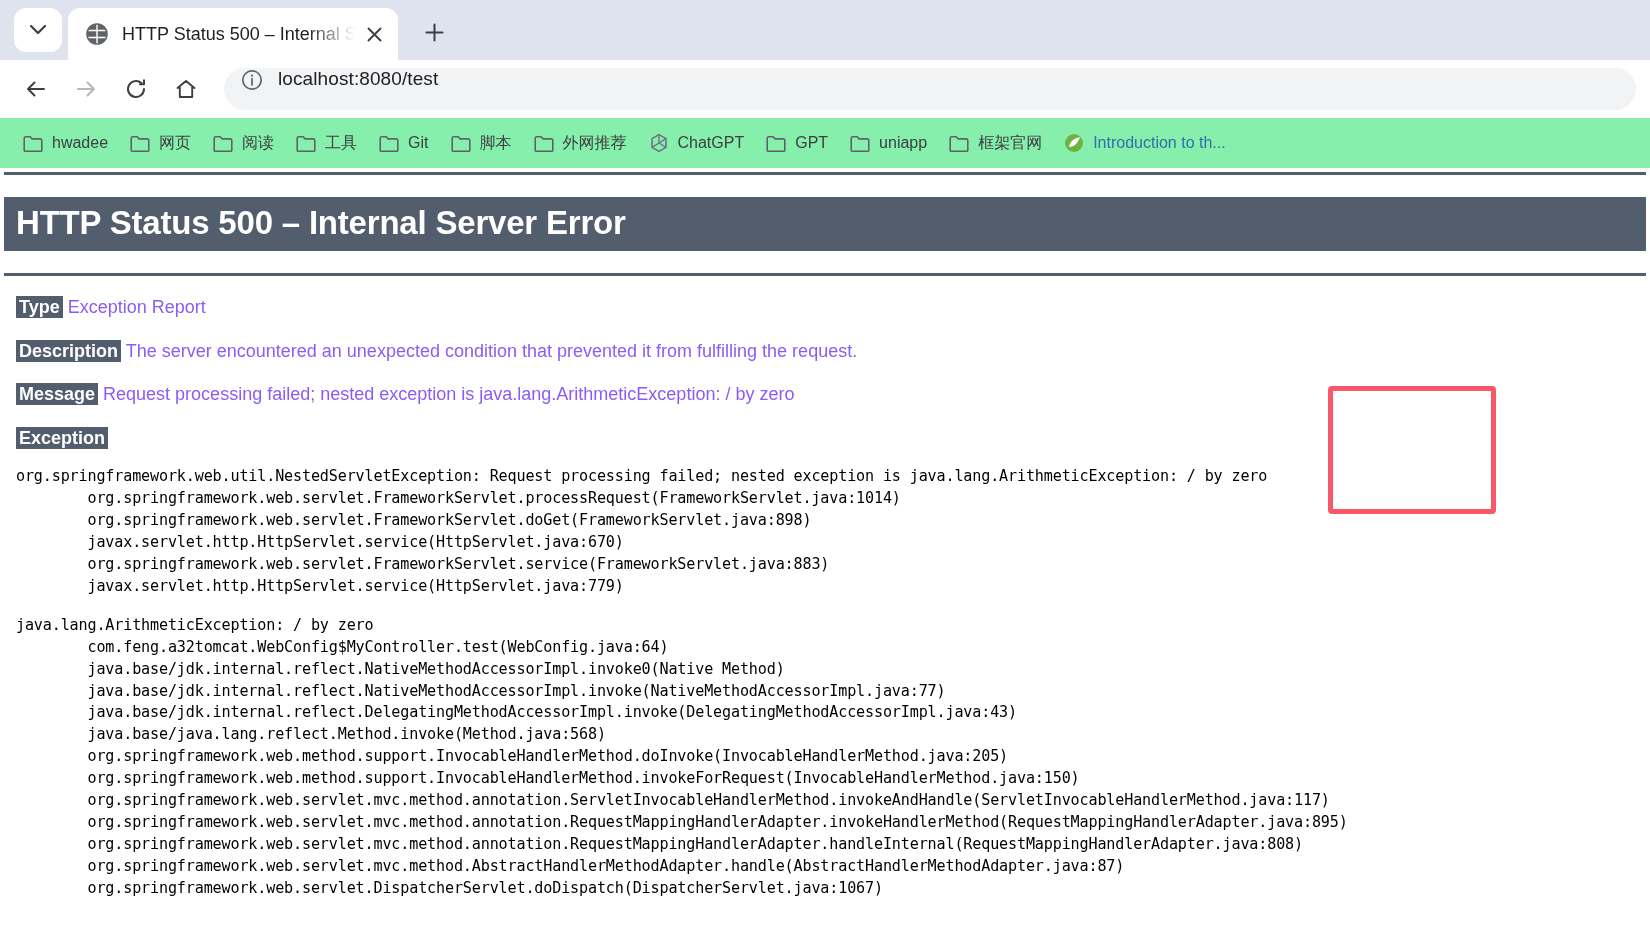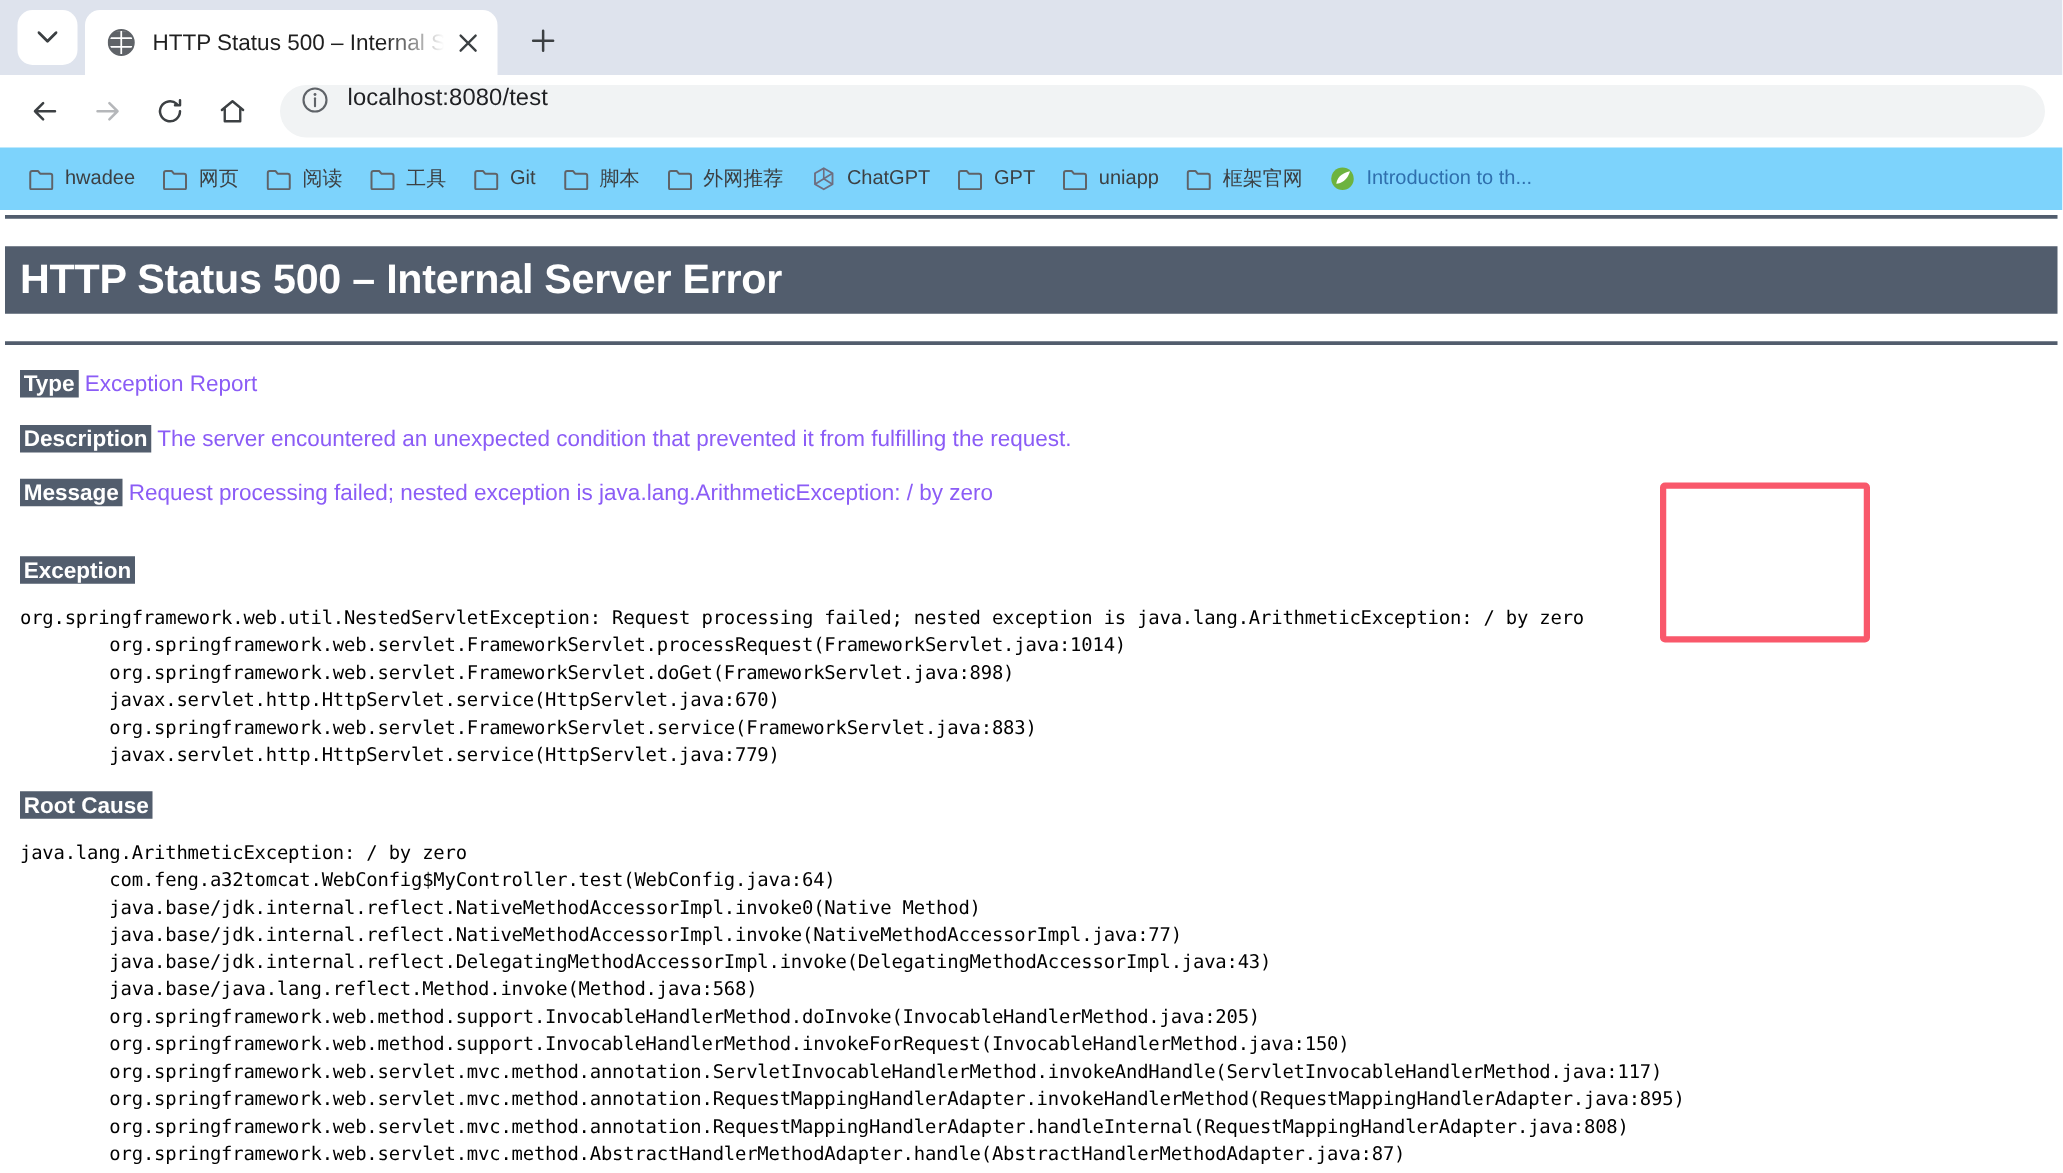--- a/index.html
+++ b/index.html
@@ -98,21 +98,21 @@
   .omnibox-url {
     font-size: 19px;
     color: #202124;
     letter-spacing: 0.1px;
     white-space: nowrap;
   }
 
   .bookmarks {
     height: 50px;
     flex: 0 0 50px;
-    background: #7dd3fc;
+    background: #86efac;
     display: flex;
     align-items: center;
     padding: 0 14px;
     overflow: hidden;
   }
   .bm {
     display: flex;
     align-items: center;
     height: 34px;
     padding: 0 9px;
@@ -156,21 +156,21 @@
   .kvrow .tag {
     background: #525D6D;
     color: #ffffff;
     font-weight: bold;
     padding: 1px 3px;
   }
   .kvrow .val { color: #8b5cf6; }
 
   .section-head {
     padding: 0 12px;
-    margin-top: 40px;
+    margin-top: 22px;
   }
   .section-head .tag {
     background: #525D6D;
     color: #ffffff;
     font-weight: bold;
     font-size: 18px;
     padding: 1px 3px;
   }
 
   pre.trace {
@@ -388,23 +388,20 @@
     <div class="section-head">
       <span class="tag" style="background-color: rgb(82, 93, 109);">Exception</span>
     </div>
     <pre class="trace">org.springframework.web.util.NestedServletException: Request processing failed; nested exception is java.lang.ArithmeticException: / by zero
         org.springframework.web.servlet.FrameworkServlet.processRequest(FrameworkServlet.java:1014)
         org.springframework.web.servlet.FrameworkServlet.doGet(FrameworkServlet.java:898)
         javax.servlet.http.HttpServlet.service(HttpServlet.java:670)
         org.springframework.web.servlet.FrameworkServlet.service(FrameworkServlet.java:883)
         javax.servlet.http.HttpServlet.service(HttpServlet.java:779)</pre>
 
-    <div class="section-head" style="margin-top:18px;">
-      <span class="tag" style="background-color: rgb(82, 93, 109);">Root Cause</span>
-    </div>
     <pre class="trace">java.lang.ArithmeticException: / by zero
         com.feng.a32tomcat.WebConfig$MyController.test(WebConfig.java:64)
         java.base/jdk.internal.reflect.NativeMethodAccessorImpl.invoke0(Native Method)
         java.base/jdk.internal.reflect.NativeMethodAccessorImpl.invoke(NativeMethodAccessorImpl.java:77)
         java.base/jdk.internal.reflect.DelegatingMethodAccessorImpl.invoke(DelegatingMethodAccessorImpl.java:43)
         java.base/java.lang.reflect.Method.invoke(Method.java:568)
         org.springframework.web.method.support.InvocableHandlerMethod.doInvoke(InvocableHandlerMethod.java:205)
         org.springframework.web.method.support.InvocableHandlerMethod.invokeForRequest(InvocableHandlerMethod.java:150)
         org.springframework.web.servlet.mvc.method.annotation.ServletInvocableHandlerMethod.invokeAndHandle(ServletInvocableHandlerMethod.java:117)
         org.springframework.web.servlet.mvc.method.annotation.RequestMappingHandlerAdapter.invokeHandlerMethod(RequestMappingHandlerAdapter.java:895)

